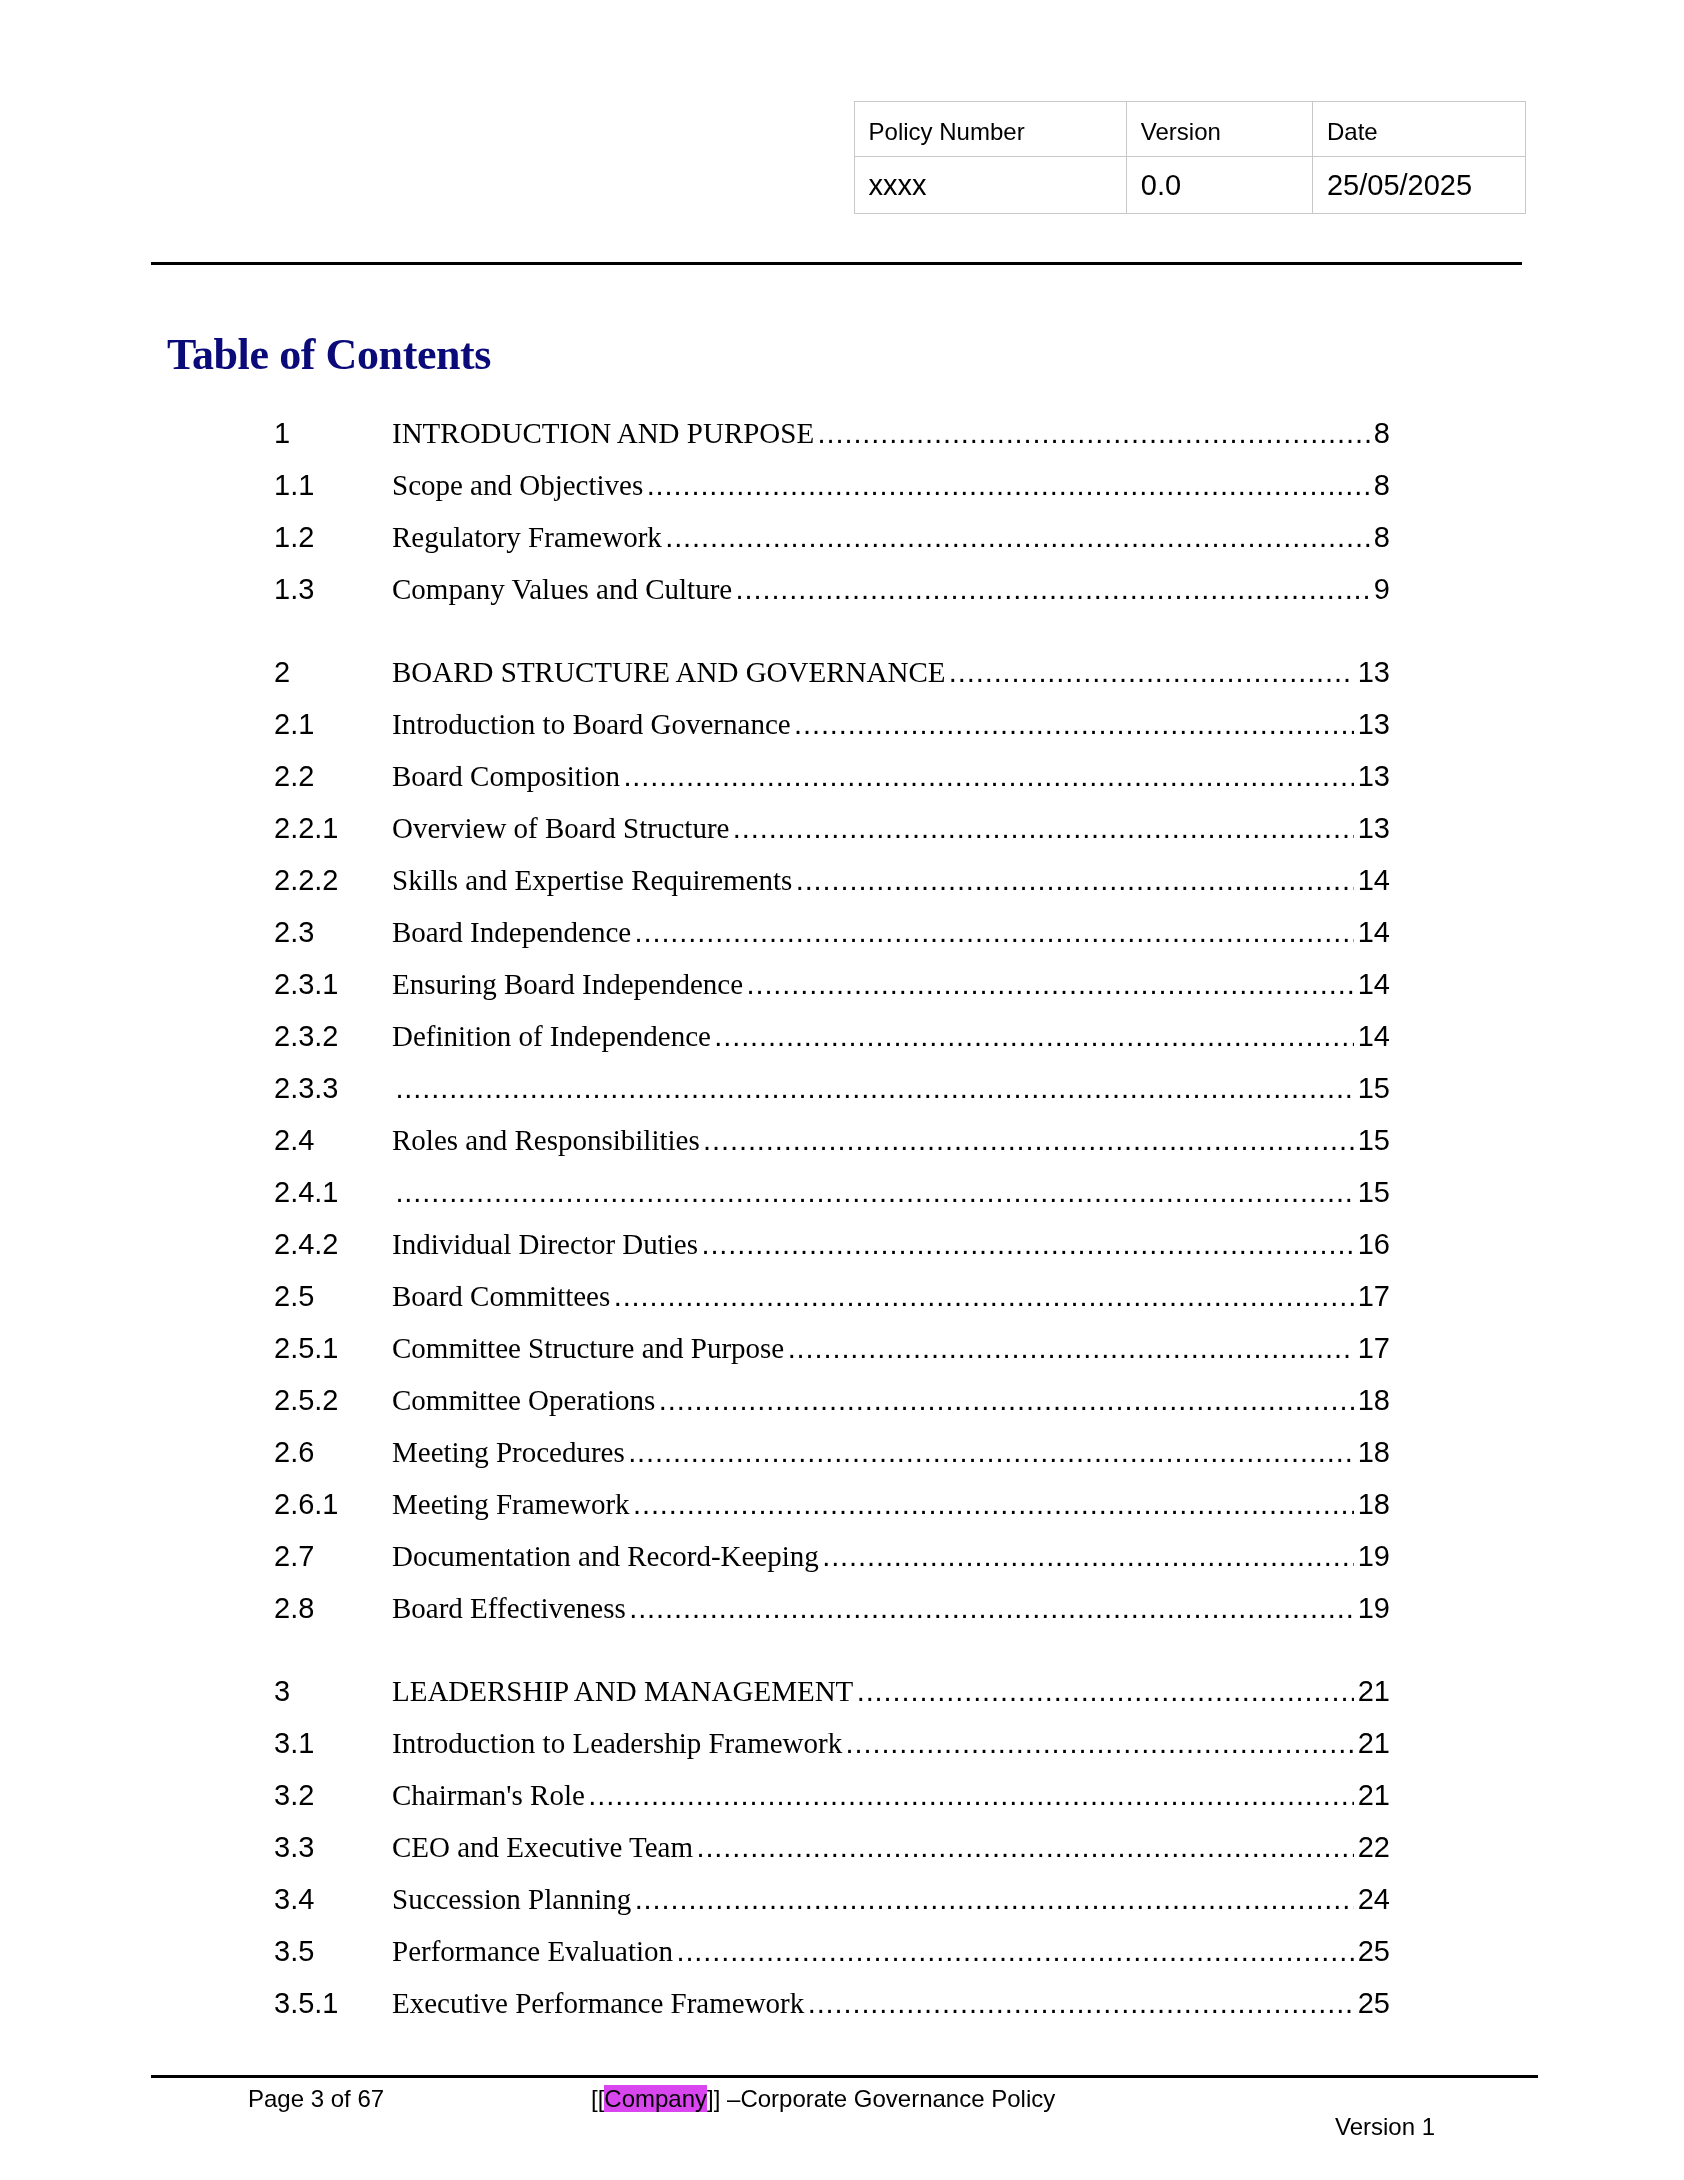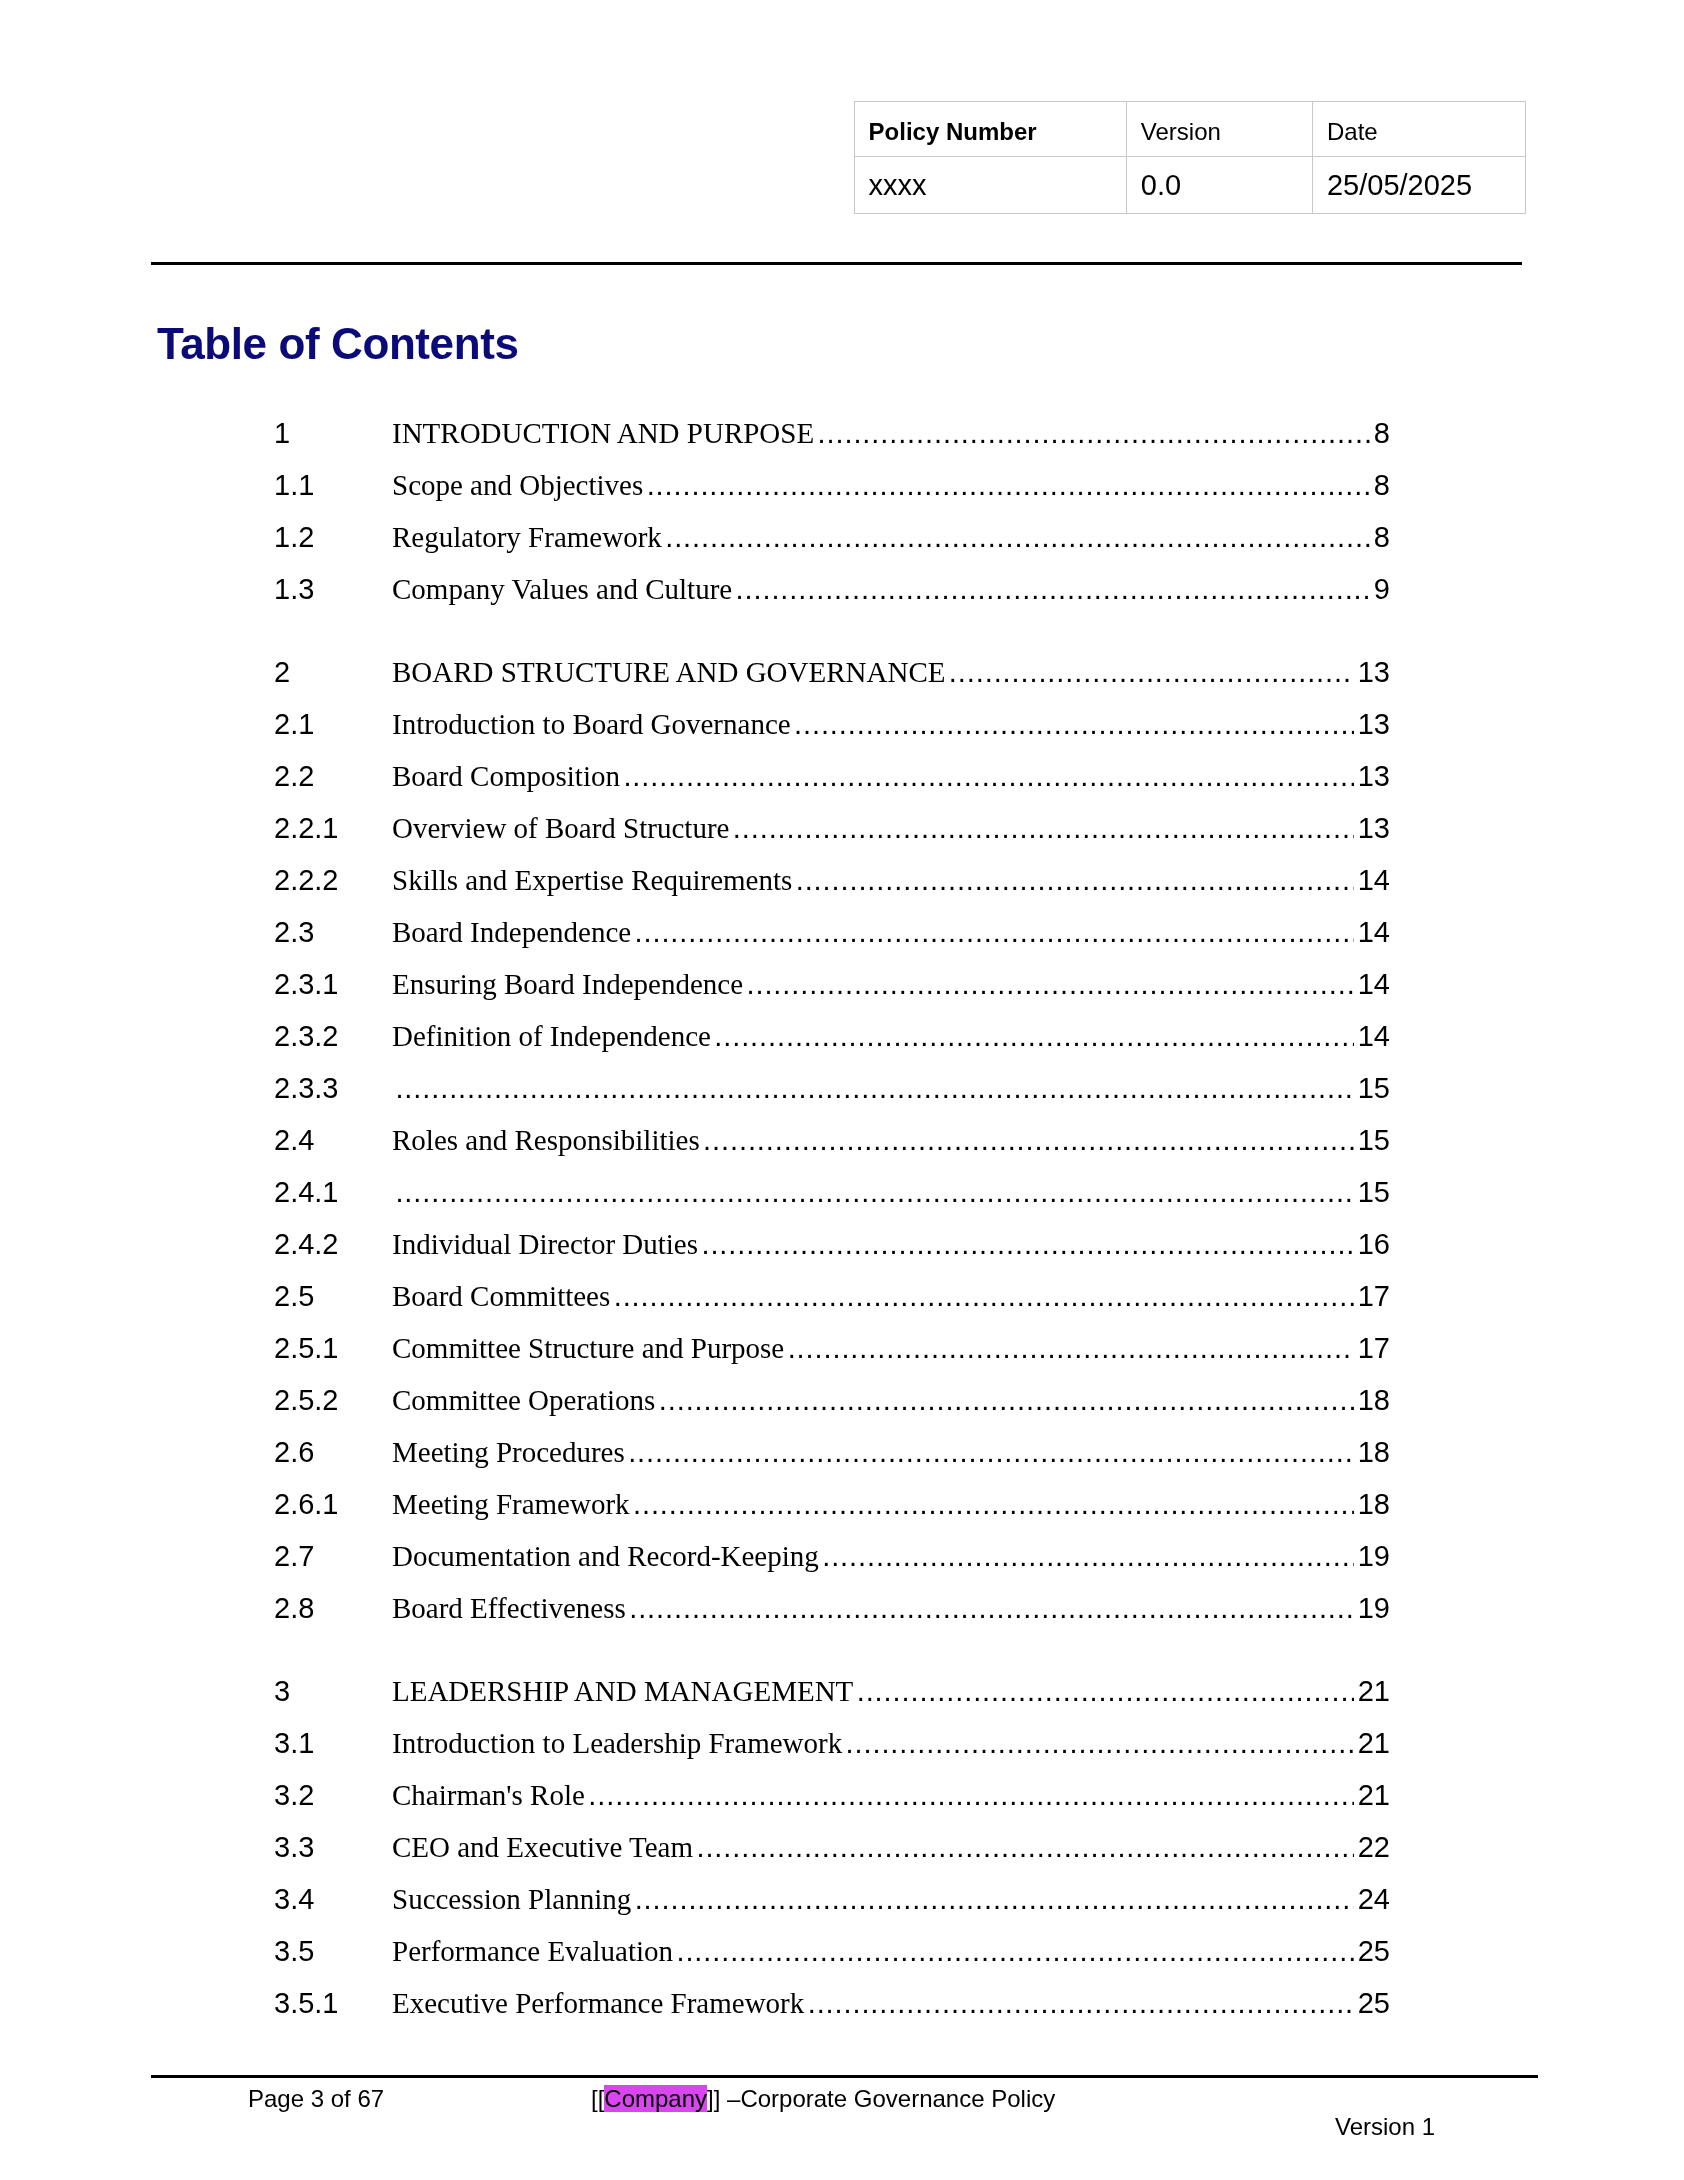--- a/index.html
+++ b/index.html
@@ -1,25 +1,25 @@
 <!DOCTYPE html>
 <html style="font-size:13.6px"><head>
 <meta charset="utf-8">
 <style>
   html, body { margin:0; padding:0; background:#fff; }
   body { width:1685px; height:2181px; position:relative; overflow:hidden; font-family:"Liberation Sans", sans-serif; color:#000; }
   .meta-table { position:absolute; left:854px; top:101px; border-collapse:collapse; }
   .meta-table td { border:1.7px solid #c8c8c8; padding:0 13.6px; vertical-align:middle; }
   .meta-table tr.hdr td { height:49px; font-size:24px; padding-top:5.1px; }
   .meta-table tr.val td { height:56px; font-size:29px;margin-left:22px; }
-  .meta-table td.c1 { width:244px;font-weight:bold; }
+  .meta-table td.c1 { width:244px; }
   .meta-table td.c2 { width:158px; }
   .meta-table td.c3 { width:184px; }
   .top-rule { position:absolute; left:151px; top:262px; width:1371px; height:2.6px; background:#000; }
-  .title { position:absolute; left:157px; top:319px; font-size:44px; font-weight:bold; color:#0a0a78; margin:0; letter-spacing:-0.4px; }
+  .title { position:absolute; left:157px; top:319px; font-size:44px; font-weight:bold; color:#0a0a78; margin:10px; letter-spacing:-0.4px;font-family:Liberation Serif, serif; }
   .toc { position:absolute; left:274px; top:417px; width:1116px; }
   .toc-row { display:flex; align-items:baseline; height:52px; font-size:29px; }
   .toc-row.gap { margin-top:31px; }
   .toc-num { width:118px; flex:none; }
   .toc-text { flex:none; white-space:nowrap;font-family:Liberation Serif, serif; }
   .toc-leader { flex:1; overflow:hidden; white-space:nowrap; margin:0 3.4px; }
   .toc-leader::before { content:"......................................................................................................................................................................................................................"; letter-spacing:0.9px; }
   .toc-page { flex:none; text-align:right; }
   .foot-rule { position:absolute; left:151px; top:2075px; width:1387px; height:2.6px; background:#000; }
   .footer { position:absolute; top:2085px; font-size:24px;text-align:right; }

